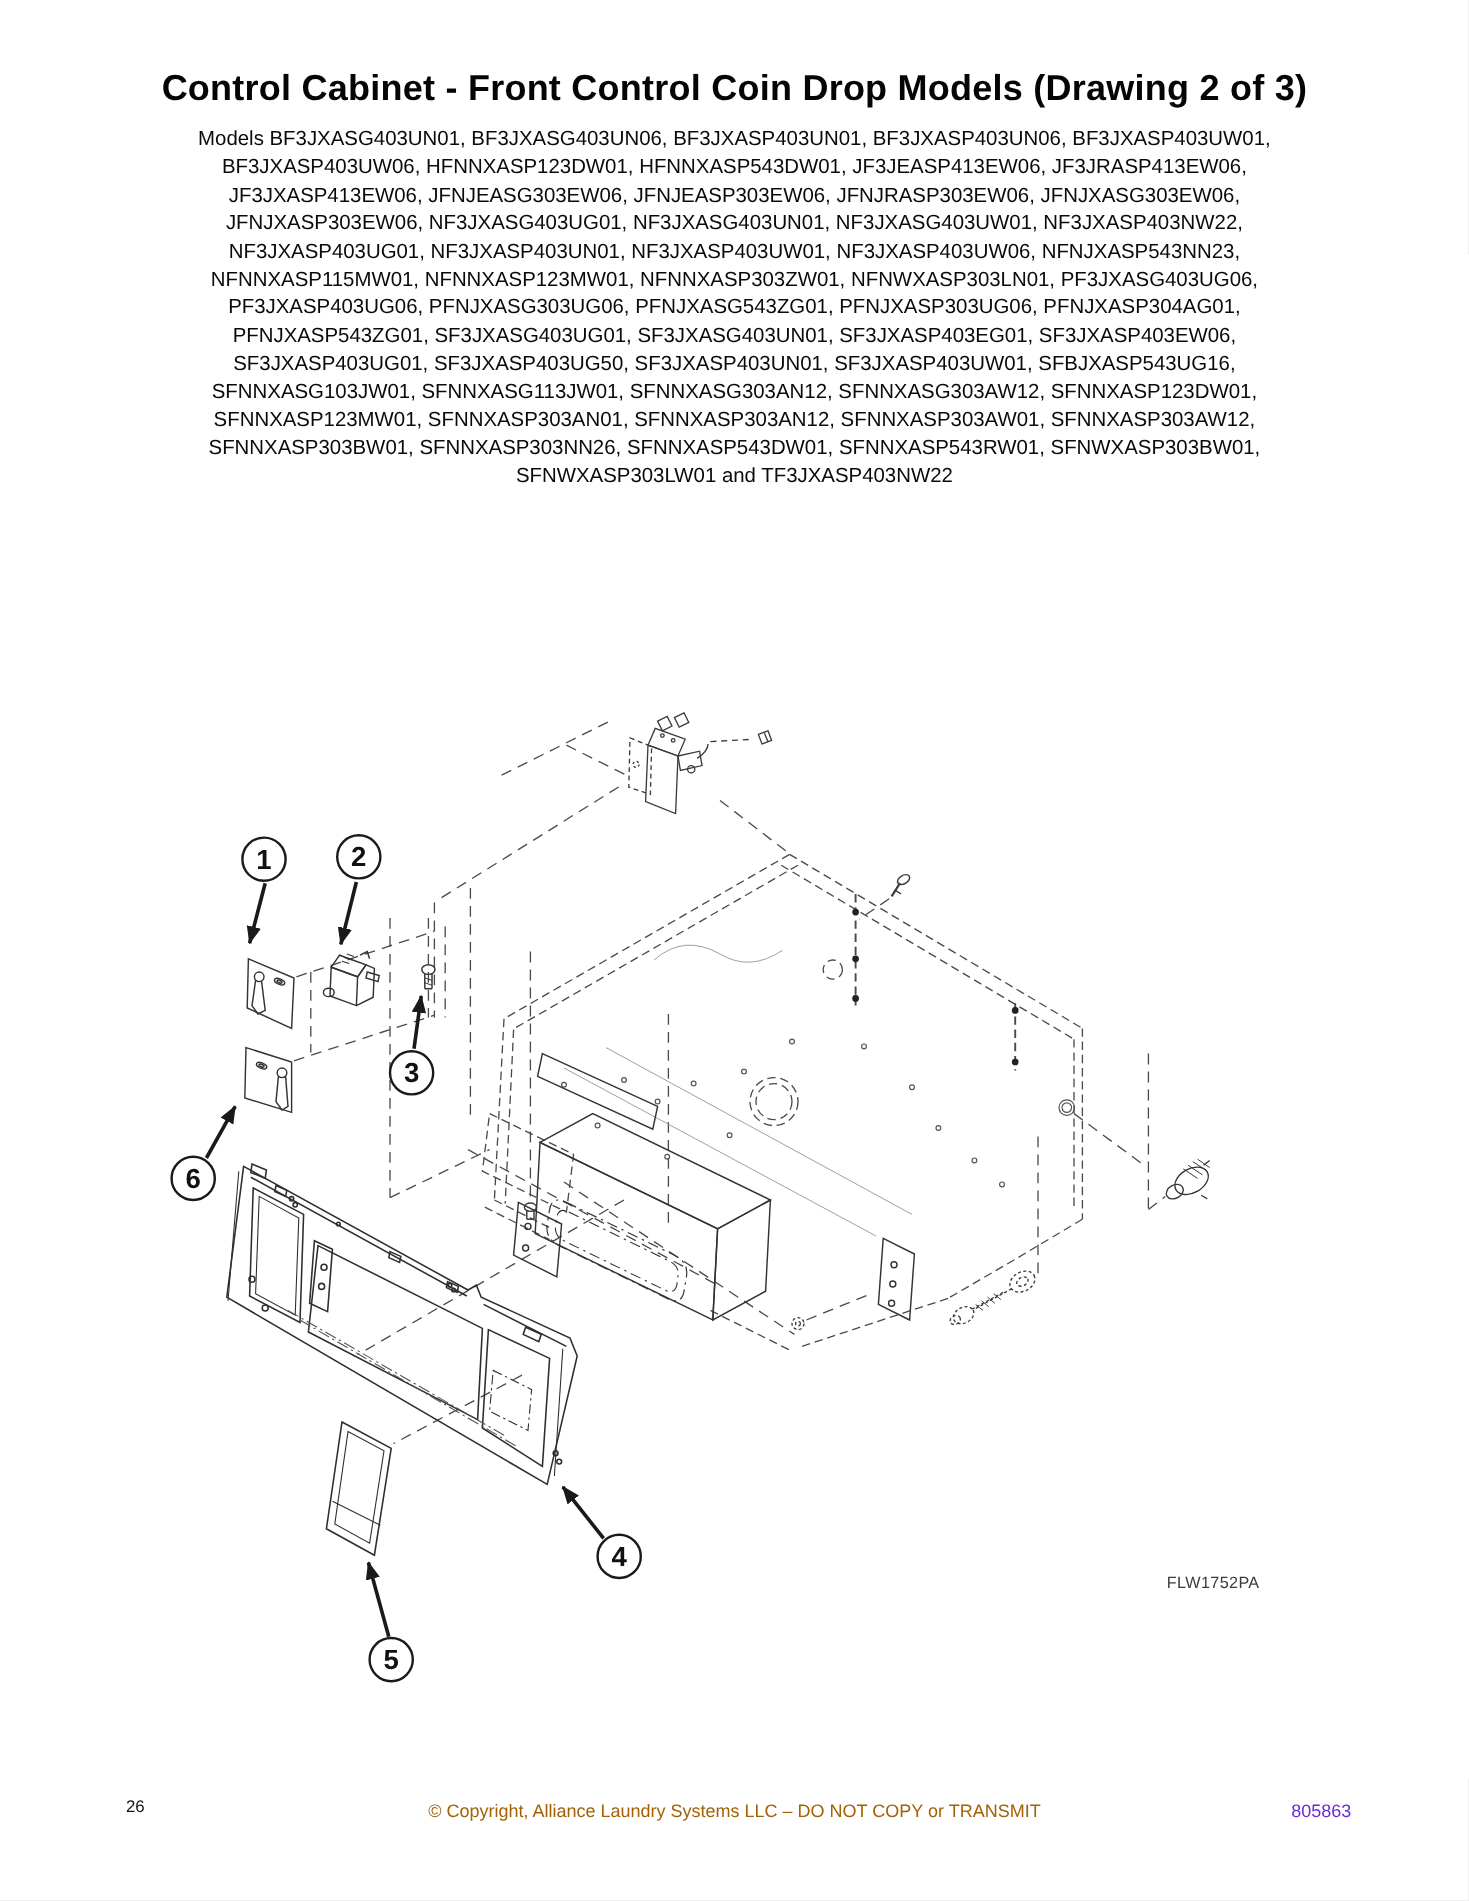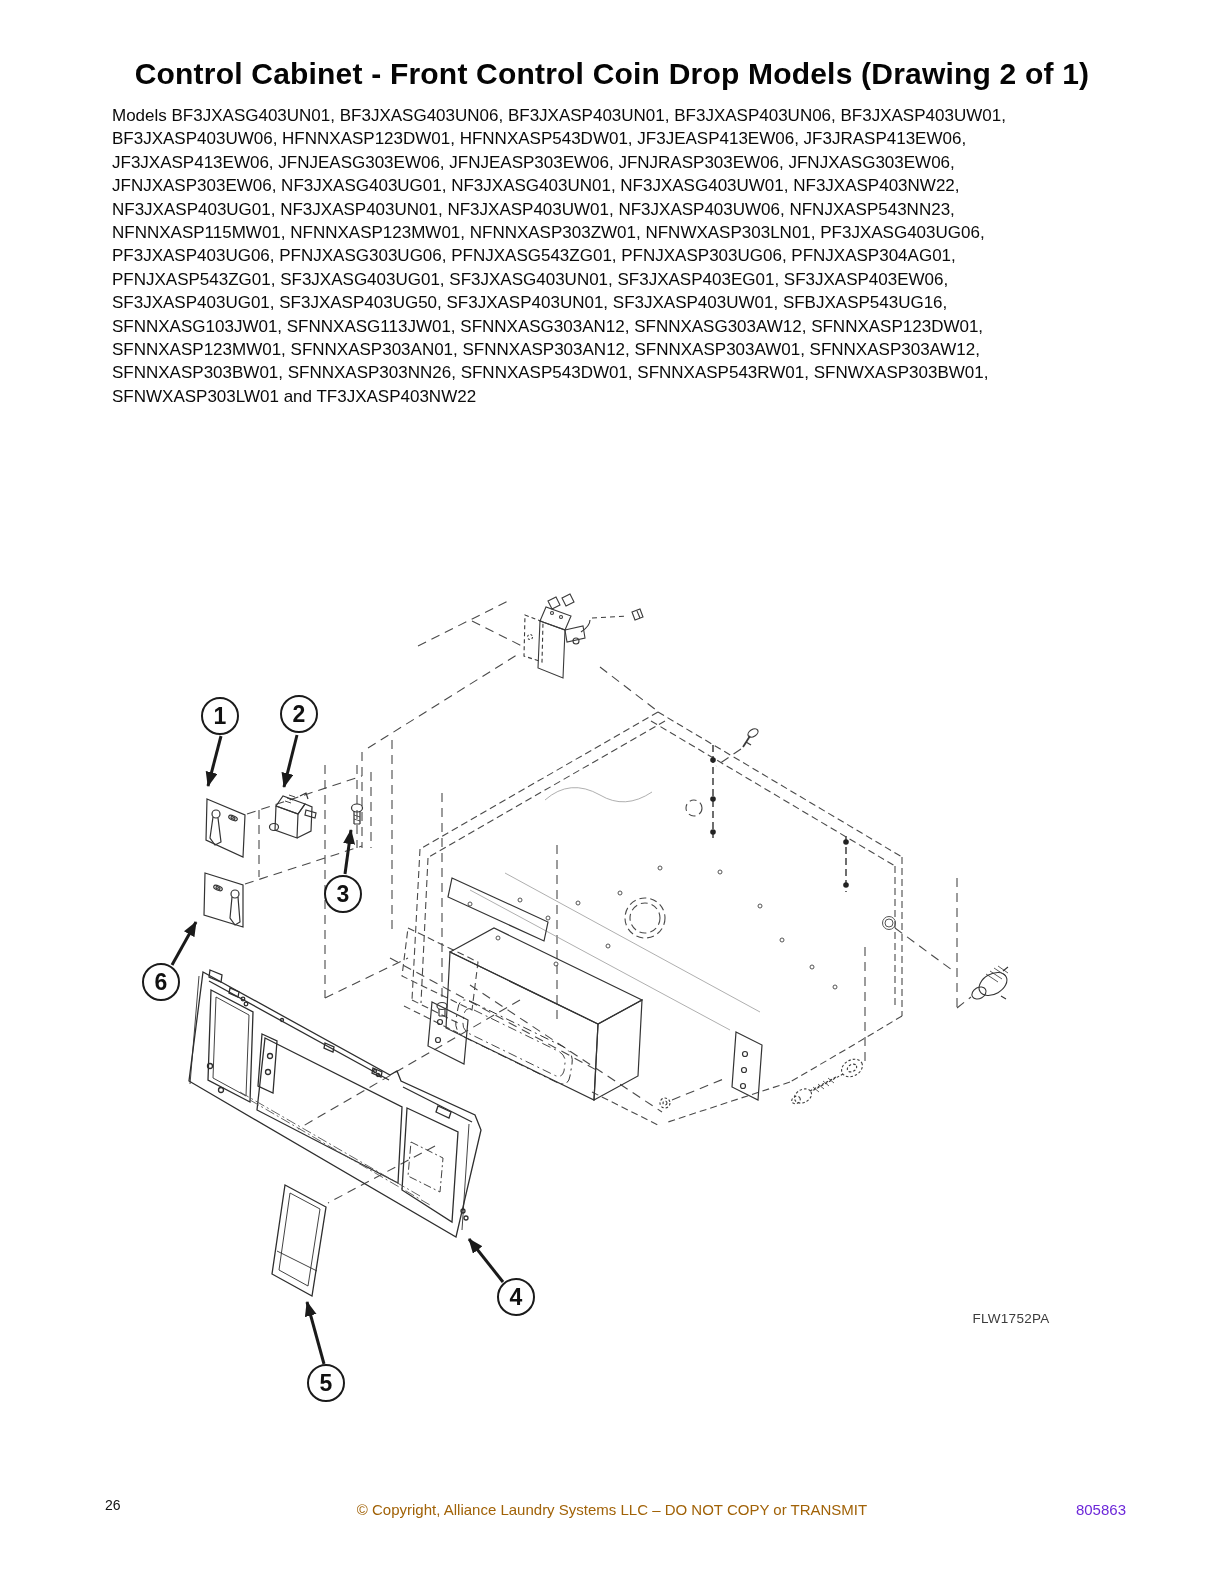--- a/index.html
+++ b/index.html
@@ -14,21 +14,21 @@
   }
   .title{
     position:absolute;top:57px;left:0;right:0;
     text-align:center;
     font-size:30px;font-weight:bold;
     letter-spacing:0.2px;
     color:#050505;
   }
   .models{
     position:absolute;top:104px;left:112px;width:1000px;
-    text-align:left;
+    text-align:center;
     font-size:17px;line-height:23.4px;
     color:#0a0a0a;
   }
   .diagram-svg{position:absolute;left:0;top:0;width:1224px;height:1584px;}
   .callout{
     position:absolute;width:38px;height:38px;box-sizing:border-box;
     border:2.6px solid #1a1a1a;border-radius:50%;background:#fff;
     display:flex;align-items:center;justify-content:center;
     font-size:23px;font-weight:bold;color:#111;
     z-index:3;
@@ -39,21 +39,21 @@
   }
   .footer-page{position:absolute;top:1497px;left:105px;font-size:14px;color:#111;}
   .footer-copy{position:absolute;top:1501px;left:0;right:0;text-align:center;font-size:15px;color:#a16207;}
   .footer-doc{position:absolute;top:1501px;right:98px;font-size:15px;color:#6d28d9;text-align:center;}
 </style>
 </head>
 <body>
 
 <div class="page">
 
-  <div class="title">Control Cabinet - Front Control Coin Drop Models (Drawing 2 of 1)</div>
+  <div class="title">Control Cabinet - Front Control Coin Drop Models (Drawing 2 of 3)</div>
 
   <div class="models">Models BF3JXASG403UN01, BF3JXASG403UN06, BF3JXASP403UN01, BF3JXASP403UN06, BF3JXASP403UW01, BF3JXASP403UW06, HFNNXASP123DW01, HFNNXASP543DW01, JF3JEASP413EW06, JF3JRASP413EW06, JF3JXASP413EW06, JFNJEASG303EW06, JFNJEASP303EW06, JFNJRASP303EW06, JFNJXASG303EW06, JFNJXASP303EW06, NF3JXASG403UG01, NF3JXASG403UN01, NF3JXASG403UW01, NF3JXASP403NW22, NF3JXASP403UG01, NF3JXASP403UN01, NF3JXASP403UW01, NF3JXASP403UW06, NFNJXASP543NN23, NFNNXASP115MW01, NFNNXASP123MW01, NFNNXASP303ZW01, NFNWXASP303LN01, PF3JXASG403UG06, PF3JXASP403UG06, PFNJXASG303UG06, PFNJXASG543ZG01, PFNJXASP303UG06, PFNJXASP304AG01, PFNJXASP543ZG01, SF3JXASG403UG01, SF3JXASG403UN01, SF3JXASP403EG01, SF3JXASP403EW06, SF3JXASP403UG01, SF3JXASP403UG50, SF3JXASP403UN01, SF3JXASP403UW01, SFBJXASP543UG16, SFNNXASG103JW01, SFNNXASG113JW01, SFNNXASG303AN12, SFNNXASG303AW12, SFNNXASP123DW01, SFNNXASP123MW01, SFNNXASP303AN01, SFNNXASP303AN12, SFNNXASP303AW01, SFNNXASP303AW12, SFNNXASP303BW01, SFNNXASP303NN26, SFNNXASP543DW01, SFNNXASP543RW01, SFNWXASP303BW01, SFNWXASP303LW01 and TF3JXASP403NW22</div>
 
   <svg class="diagram-svg" viewBox="0 0 1224 1584" xmlns="http://www.w3.org/2000/svg">
     <defs>
       <marker id="ah" markerUnits="userSpaceOnUse" markerWidth="16" markerHeight="13" refX="14" refY="6" orient="auto">
         <path d="M0,0 L15,6 L0,12 Z" fill="#1a1a1a"></path>
       </marker>
     </defs>
 

